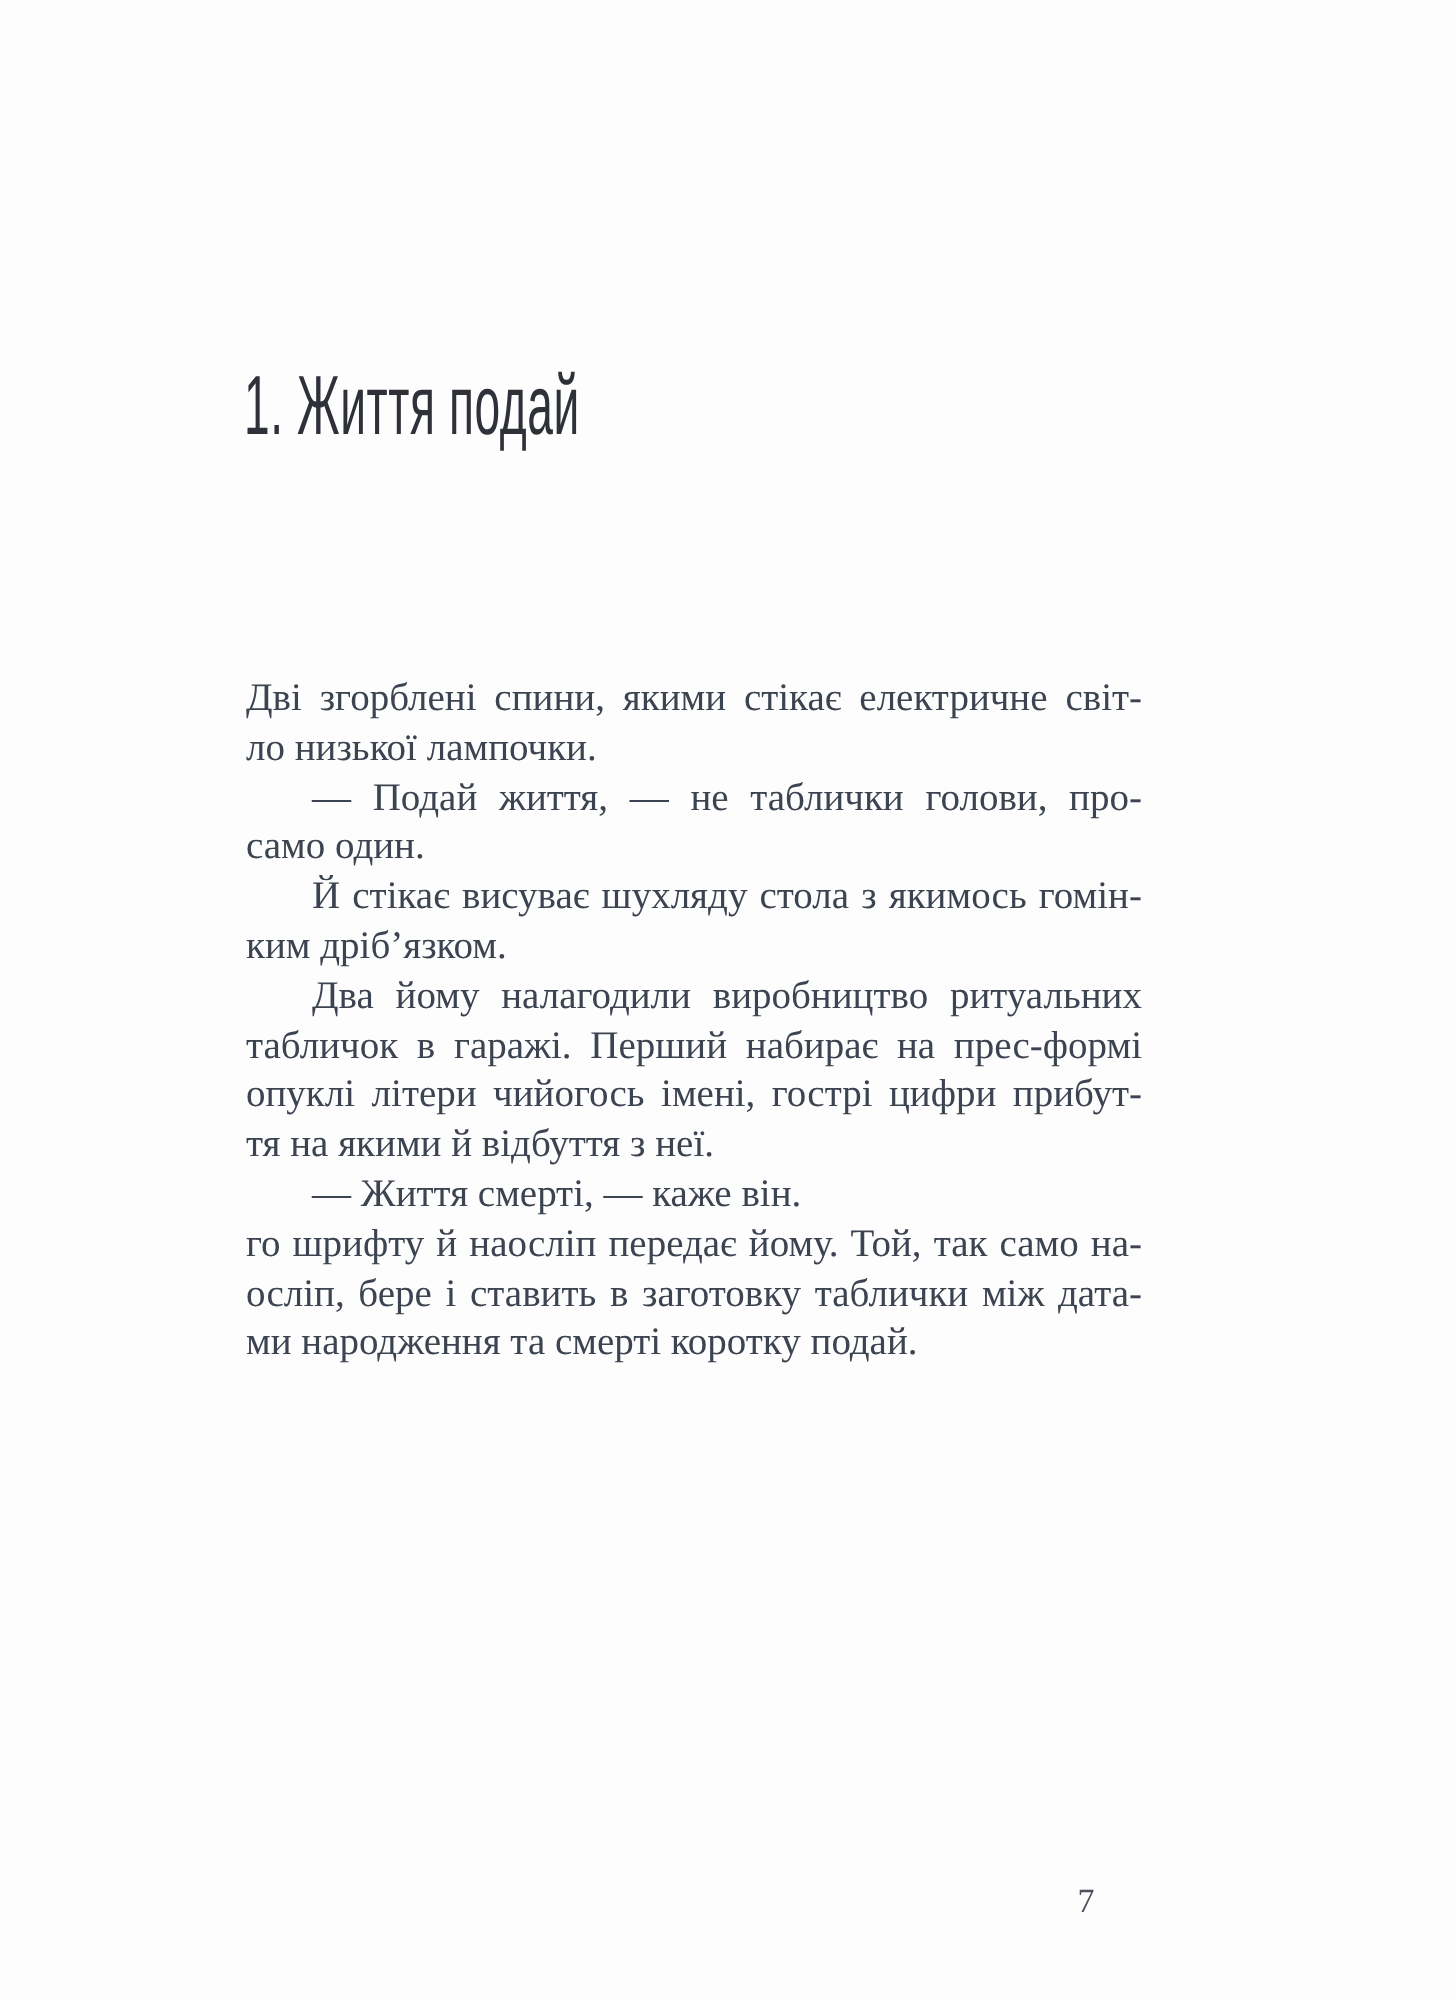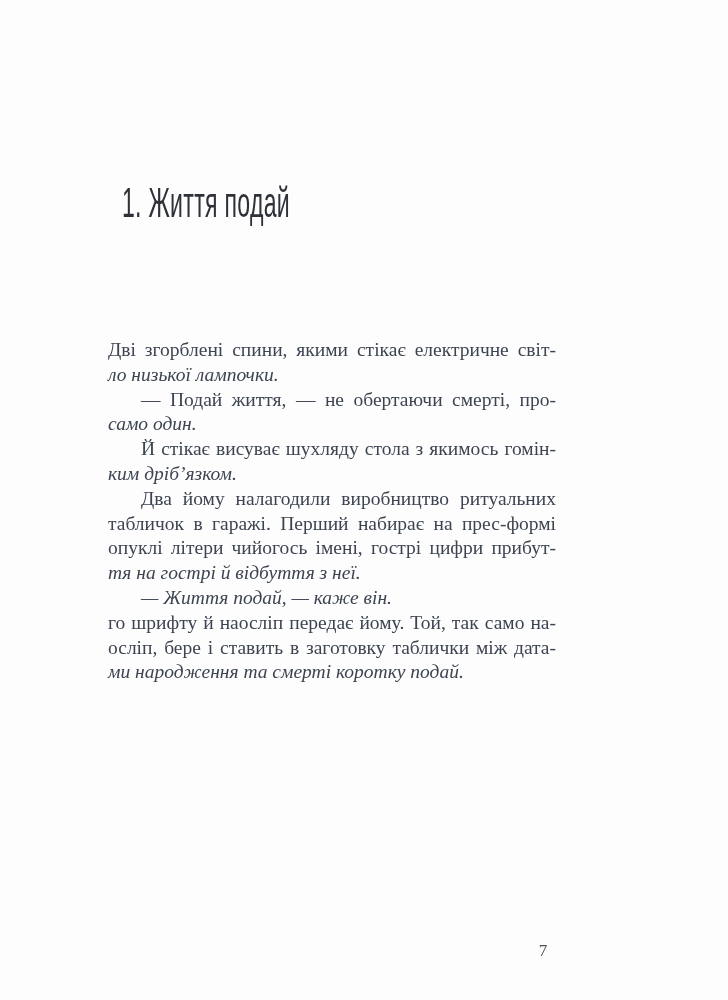--- a/index.html
+++ b/index.html
@@ -35,34 +35,33 @@
     font-size: 42px;
     font-weight: 400;
     line-height: 44px;
     color: var(--title-color);
     transform: scaleX(0.55);
     transform-origin: 0 50%;
     letter-spacing: 0.5px;
   }
   .body-text {
     position: absolute;
-    left: 108px;
+    left: 123px;
     top: 338px;
     width: 448px;
     font-size: 19.5px;
     line-height: 24.8px;
     color: var(--body-color);
   }
   .body-text .line {
     text-align: justify;
     text-align-last: justify;
   }
   .body-text .line.last {
     text-align-last: left;
-    font-style: italic;
   }
   .body-text .line.indent {
     text-indent: 33px;
   }
   .page-number {
     position: absolute;
     left: 523px;
     top: 941px;
     width: 40px;
     text-align: center;
@@ -78,35 +77,35 @@
   <div class="chapter-title">
     <span class="condensed">1. Життя подай</span>
   </div>
 
   <div class="body-text">
       <div class="para">
         <div class="line">Дві згорблені спини, якими стікає електричне світ-</div>
         <div class="line last">ло низької лампочки.</div>
       </div>
       <div class="para">
-        <div class="line indent">— Подай життя, — не обертаючи смерті, про-</div>
+        <div class="line indent">— Подай життя, — не таблички голови, про-</div>
         <div class="line last">само один.</div>
       </div>
       <div class="para">
         <div class="line indent">Й стікає висуває шухляду стола з якимось гомін-</div>
         <div class="line last">ким дріб’язком.</div>
       </div>
       <div class="para">
         <div class="line indent">Два йому налагодили виробництво ритуальних</div>
         <div class="line">табличок в гаражі. Перший набирає на прес-формі</div>
         <div class="line">опуклі літери чийогось імені, гострі цифри прибут-</div>
-        <div class="line last">тя на гострі й відбуття з неї.</div>
+        <div class="line last">тя на якими й відбуття з неї.</div>
       </div>
       <div class="para">
-        <div class="line indent last">— Життя подай, — каже він.</div>
+        <div class="line indent last">— Життя смерті, — каже він.</div>
       </div>
       <div class="para">
         <div class="line">го шрифту й наосліп передає йому. Той, так само на-</div>
         <div class="line">осліп, бере і ставить в заготовку таблички між дата-</div>
         <div class="line last">ми народження та смерті коротку подай.</div>
       </div>
     </div>
 
   <div class="page-number">7</div>
 

